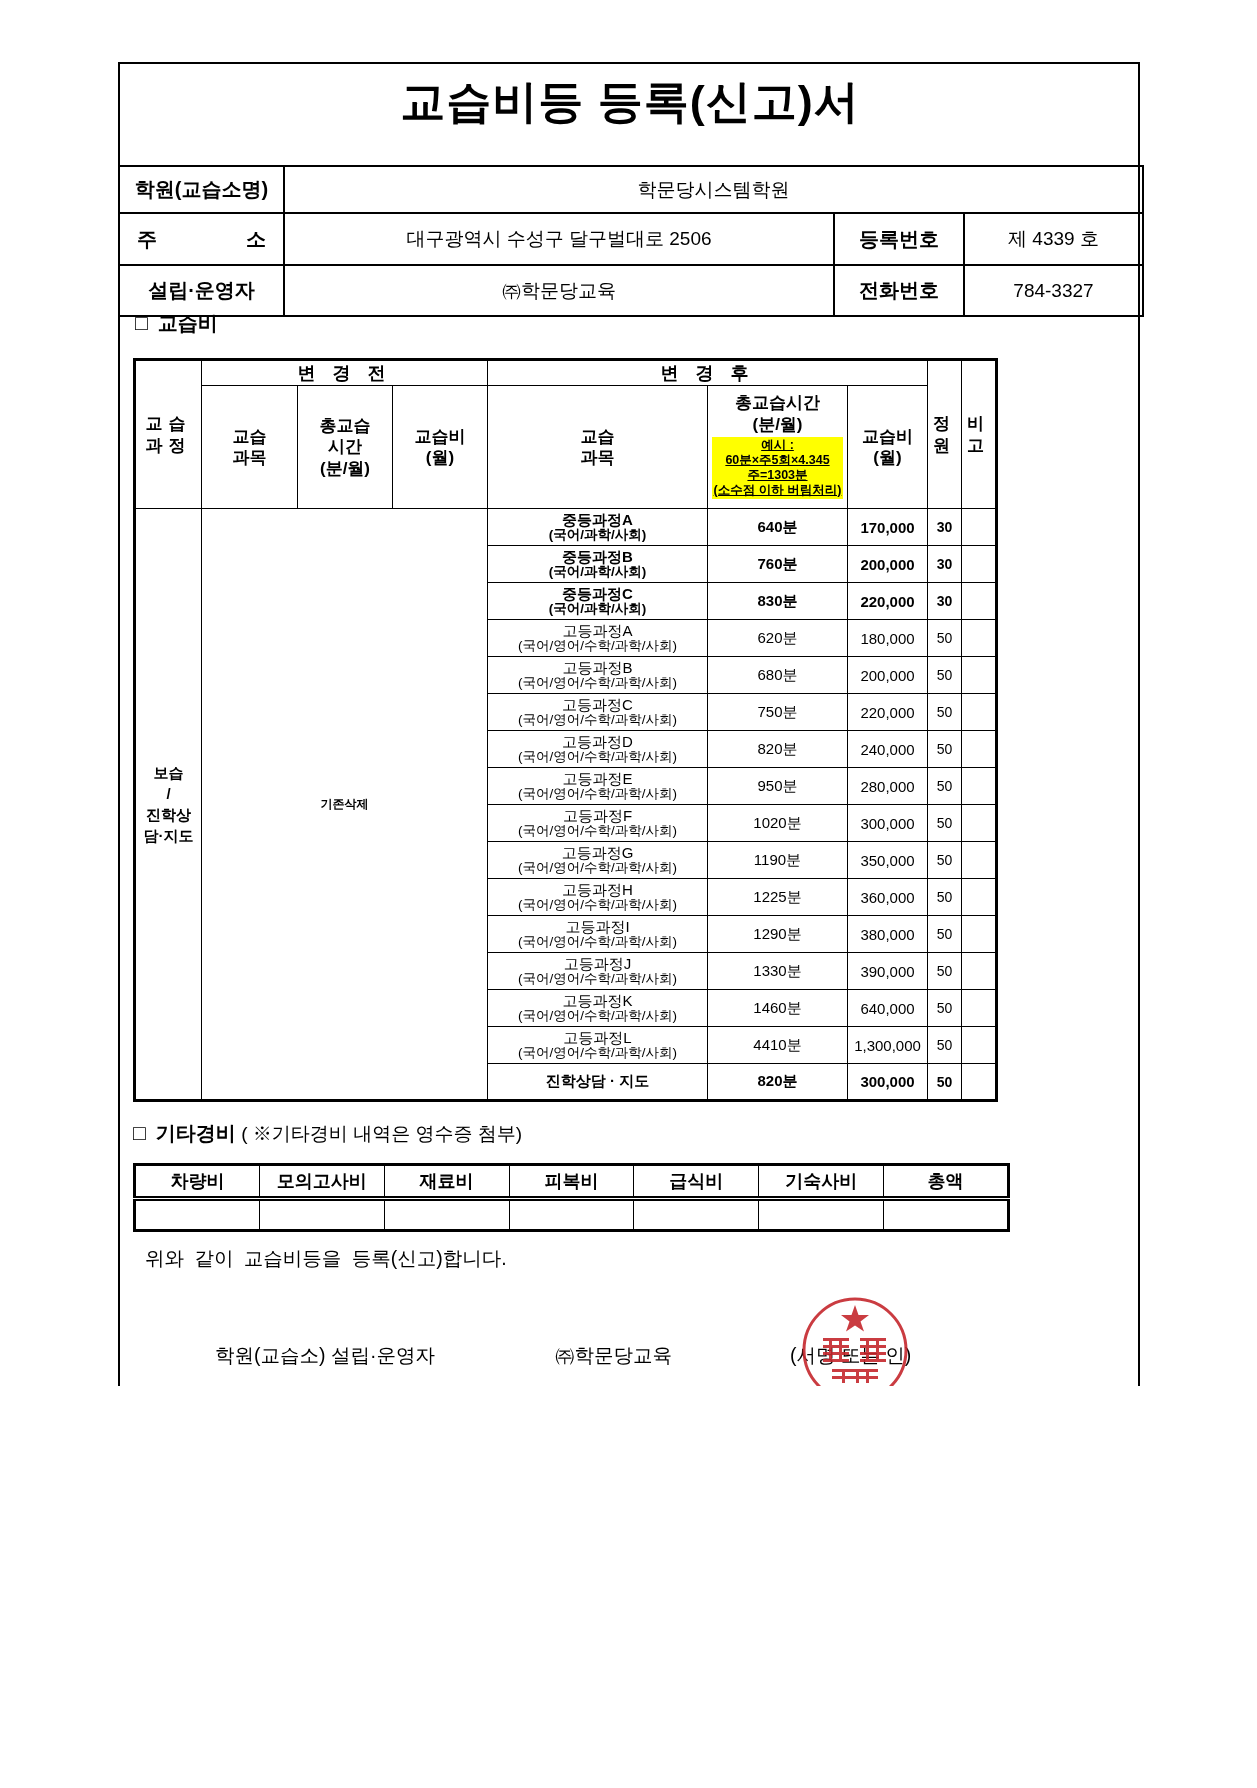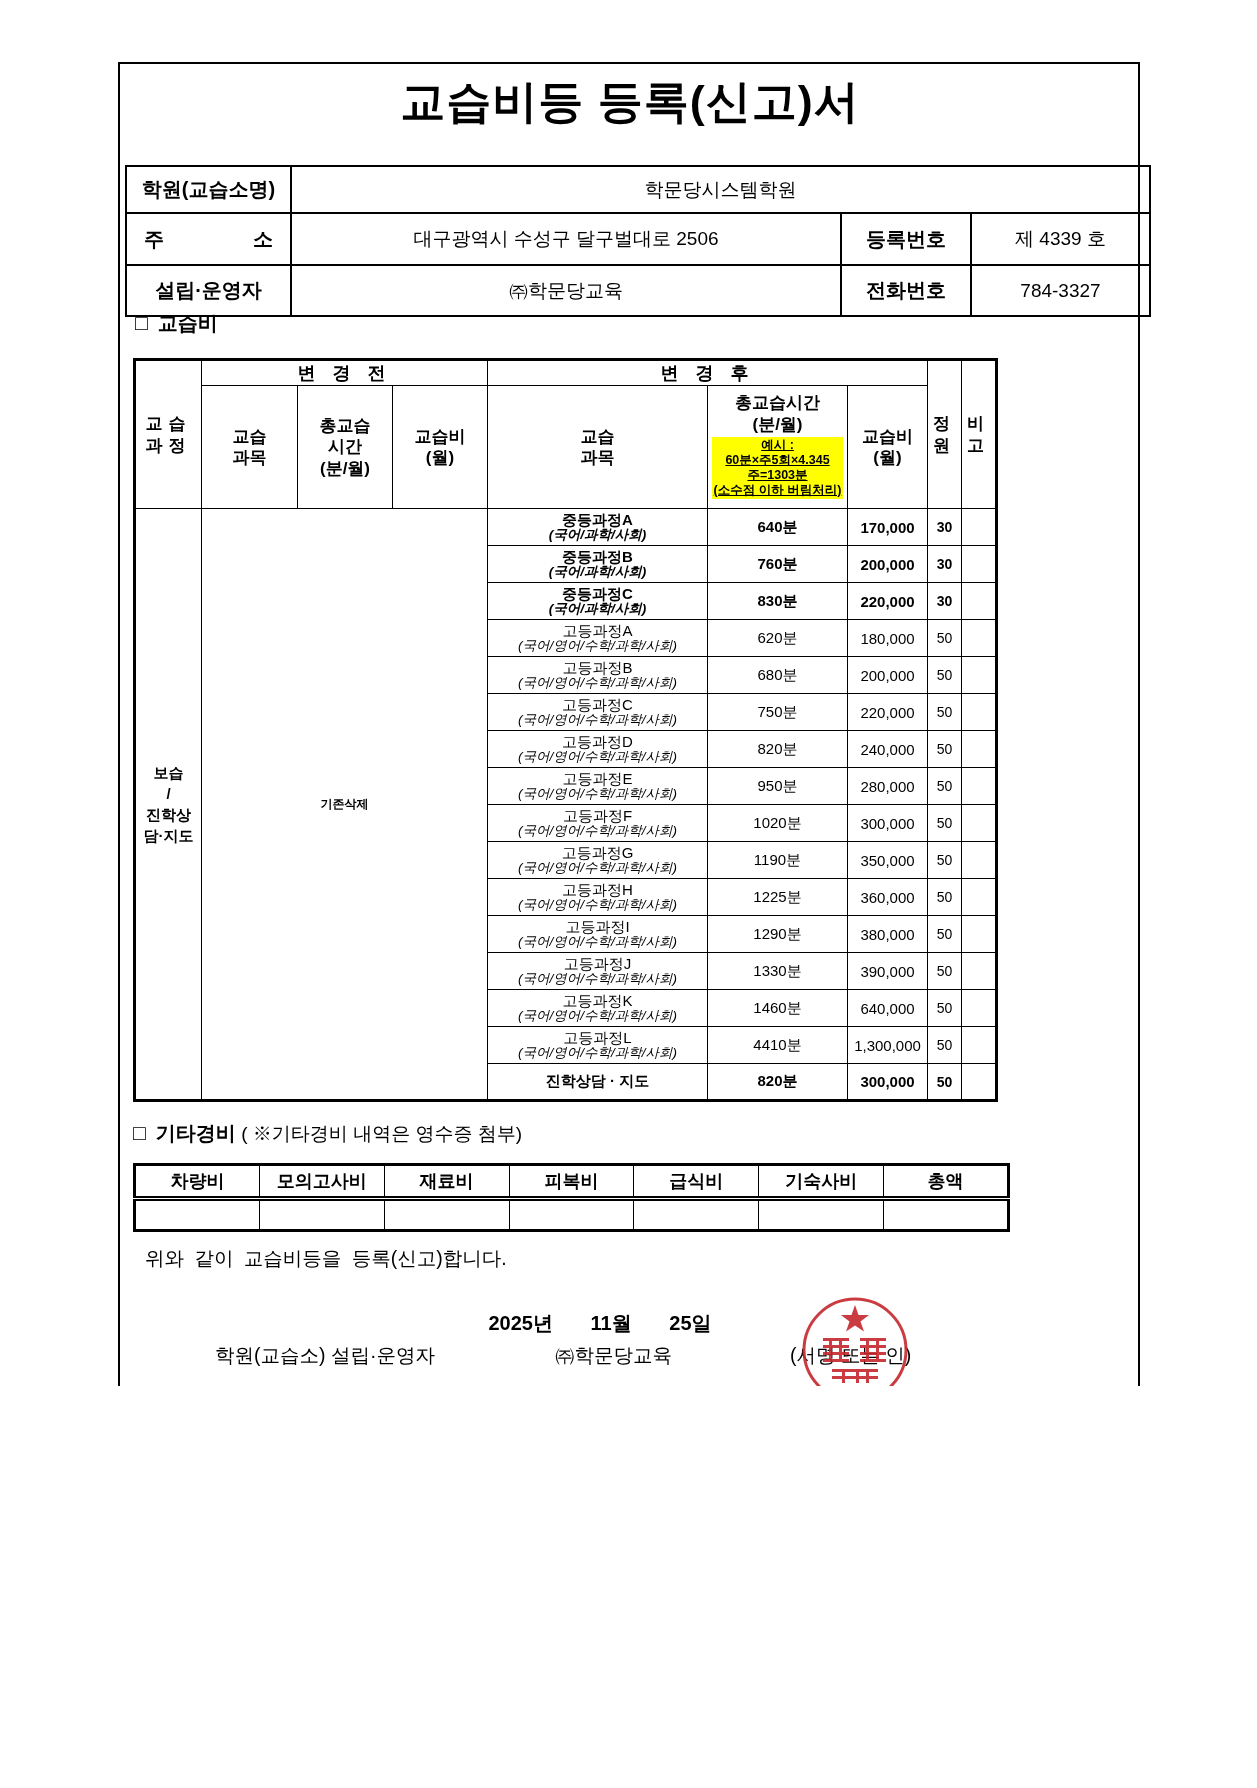--- a/index.html
+++ b/index.html
@@ -9,21 +9,21 @@
   }
   .pre { white-space:pre-line; }
 
   .form-border { position:absolute; left:118px; top:62px; width:1022px; height:1398px;
     border:2px solid #000; box-sizing:border-box; }
 
   .title { position:absolute; left:118px; top:72px; width:1024px; text-align:center;
     font-size:45px; font-weight:900; letter-spacing:1px; }
 
   
-  .info-table { position:absolute; left:125px; top:165px; width:1024px;
+  .info-table { position:absolute; left:118px; top:165px; width:1024px;
     border-collapse:collapse; table-layout:fixed;padding-left:44px; }
   .info-table td { border:2px solid #000; text-align:center; vertical-align:middle;
     overflow:hidden; font-size:19px; }
   .info-table .lbl { font-weight:bold; font-size:20px; }
   .addr-flex { display:flex; justify-content:space-between; padding:0 16px; font-weight:bold; font-size:20px; }
 
   .sec-heading { position:absolute; font-size:20px; font-weight:bold; }
   .sec-heading .chk { font-weight:normal; margin-right:10px; font-size:21px; }
   .sec-note { font-weight:normal; font-size:19px; }
 
@@ -33,21 +33,21 @@
   .fee-table th, .fee-table td { border:1px solid #000; padding:0; text-align:center;
     vertical-align:middle; font-weight:normal; overflow:hidden; }
   .fee-table .band { font-size:18px; font-weight:bold; letter-spacing:6px; height:24px; }
   .fee-table .colhead { font-size:17px; font-weight:bold; line-height:1.25; }
   .cols-row { height:123px; }
   .note-box { margin:2px 4px 3px 4px; padding:1px 0; }
   .note-line { font-size:12.5px; font-weight:bold; text-decoration:underline; line-height:1.2; }
   .scope-cell { font-size:15px; line-height:1.4; }
   .before-subject-cell { font-size:12px; }
   .course-name { font-size:15px; line-height:1.1; }
-  .course-subjects { font-size:13.5px; line-height:1.05;font-style:italic; }
+  .course-subjects { font-size:13.5px; line-height:1.05; }
   .min-cell { font-size:15px; }
   .fee-cell { font-size:15px; text-align:right; padding-right:8px; }
   .cap-cell { font-size:14px; }
   .bold-row td, .bold-row .course-name, .bold-row .course-subjects { font-weight:bold; }
 
   
   .expenses-table { position:absolute; left:133px; top:1163px; width:877px;
     border-collapse:collapse; table-layout:fixed; border:3px solid #000; }
   .expenses-table th { border:1px solid #000; border-bottom:5px double #000;
     font-size:18px; font-weight:bold; height:30px; padding:0; }
@@ -355,25 +355,20 @@
           <td></td>
           <td></td>
         </tr>
       </tbody>
   </table>
 
   <div class="declaration">
     <div>위와  같이  교습비등을  등록(신고)합니다.</div>
   </div>
 
-  <div class="date-line">
-    <span>2025년</span>
-    <span>11월</span>
-    <span>25일</span>
-  </div>
 
   <div class="signer-line">
     <span class="signer-label">학원(교습소)  설립·운영자</span>
     <span class="signer-name">㈜학문당교육</span>
     <span class="signer-note">(서명 또는 인)</span>
   </div>
 
   <svg class="stamp" viewBox="0 0 114 114">
     <g stroke="#c5272d" fill="none" stroke-width="3">
       <circle cx="57" cy="57" r="51"></circle>

